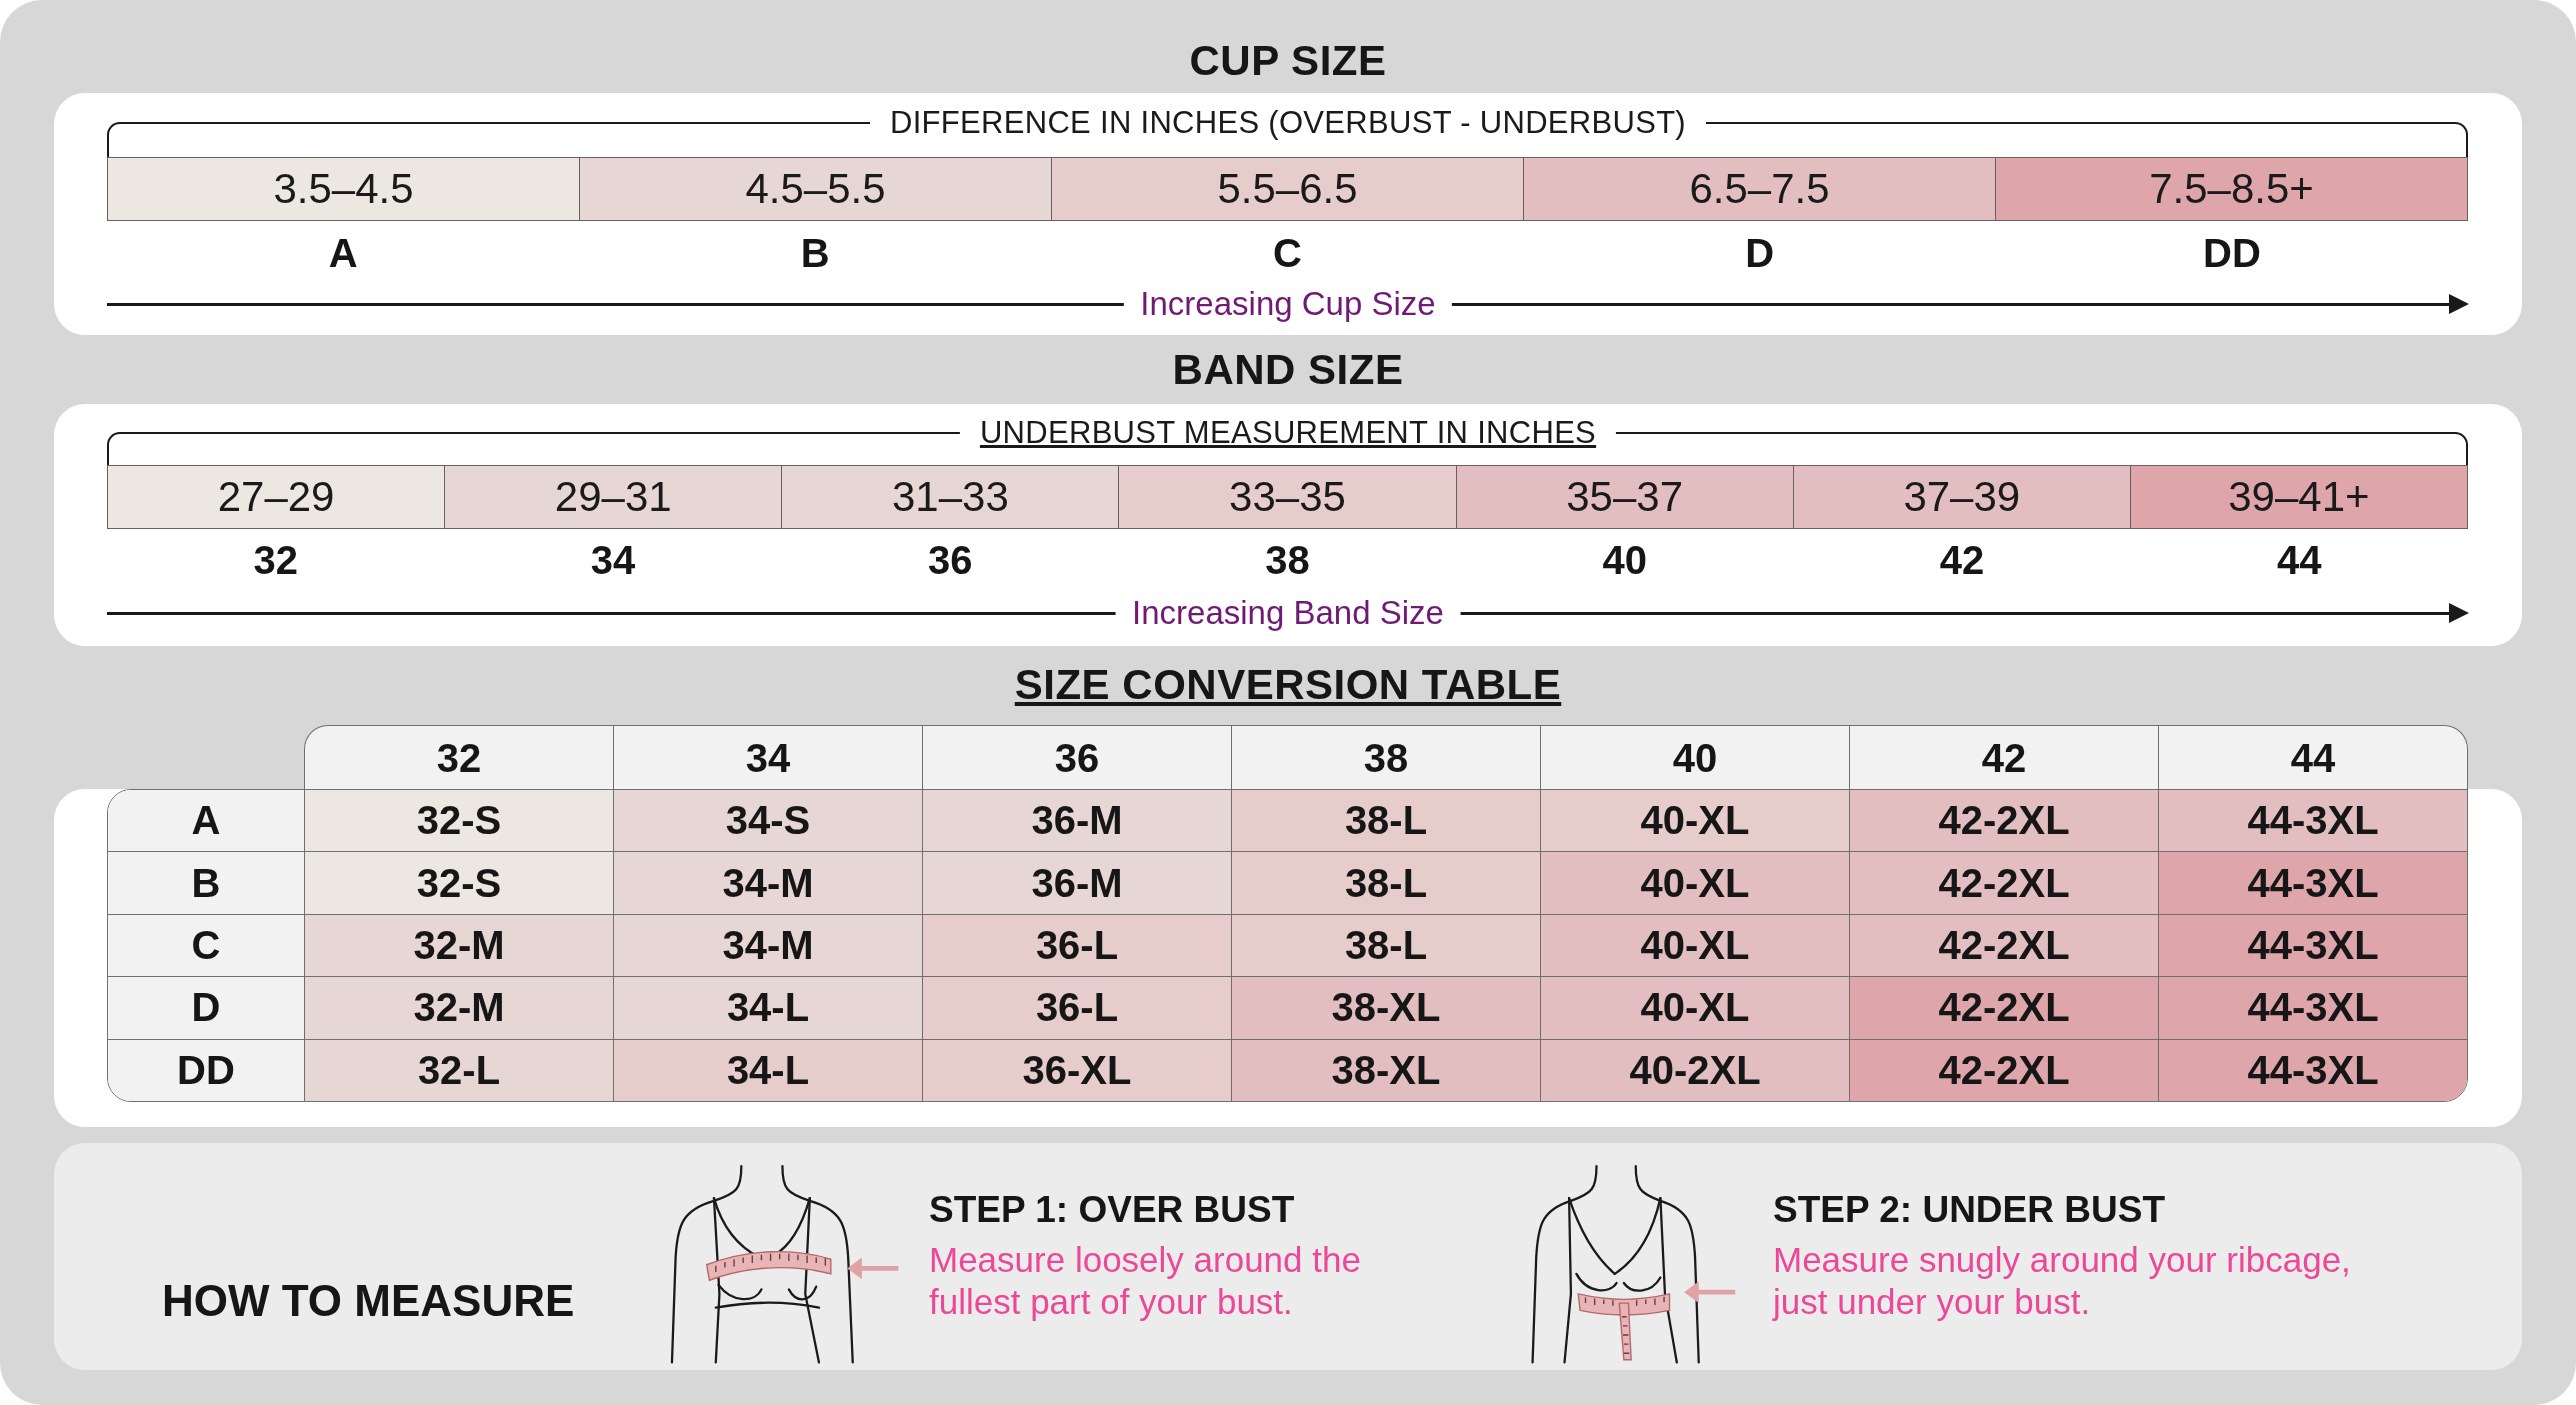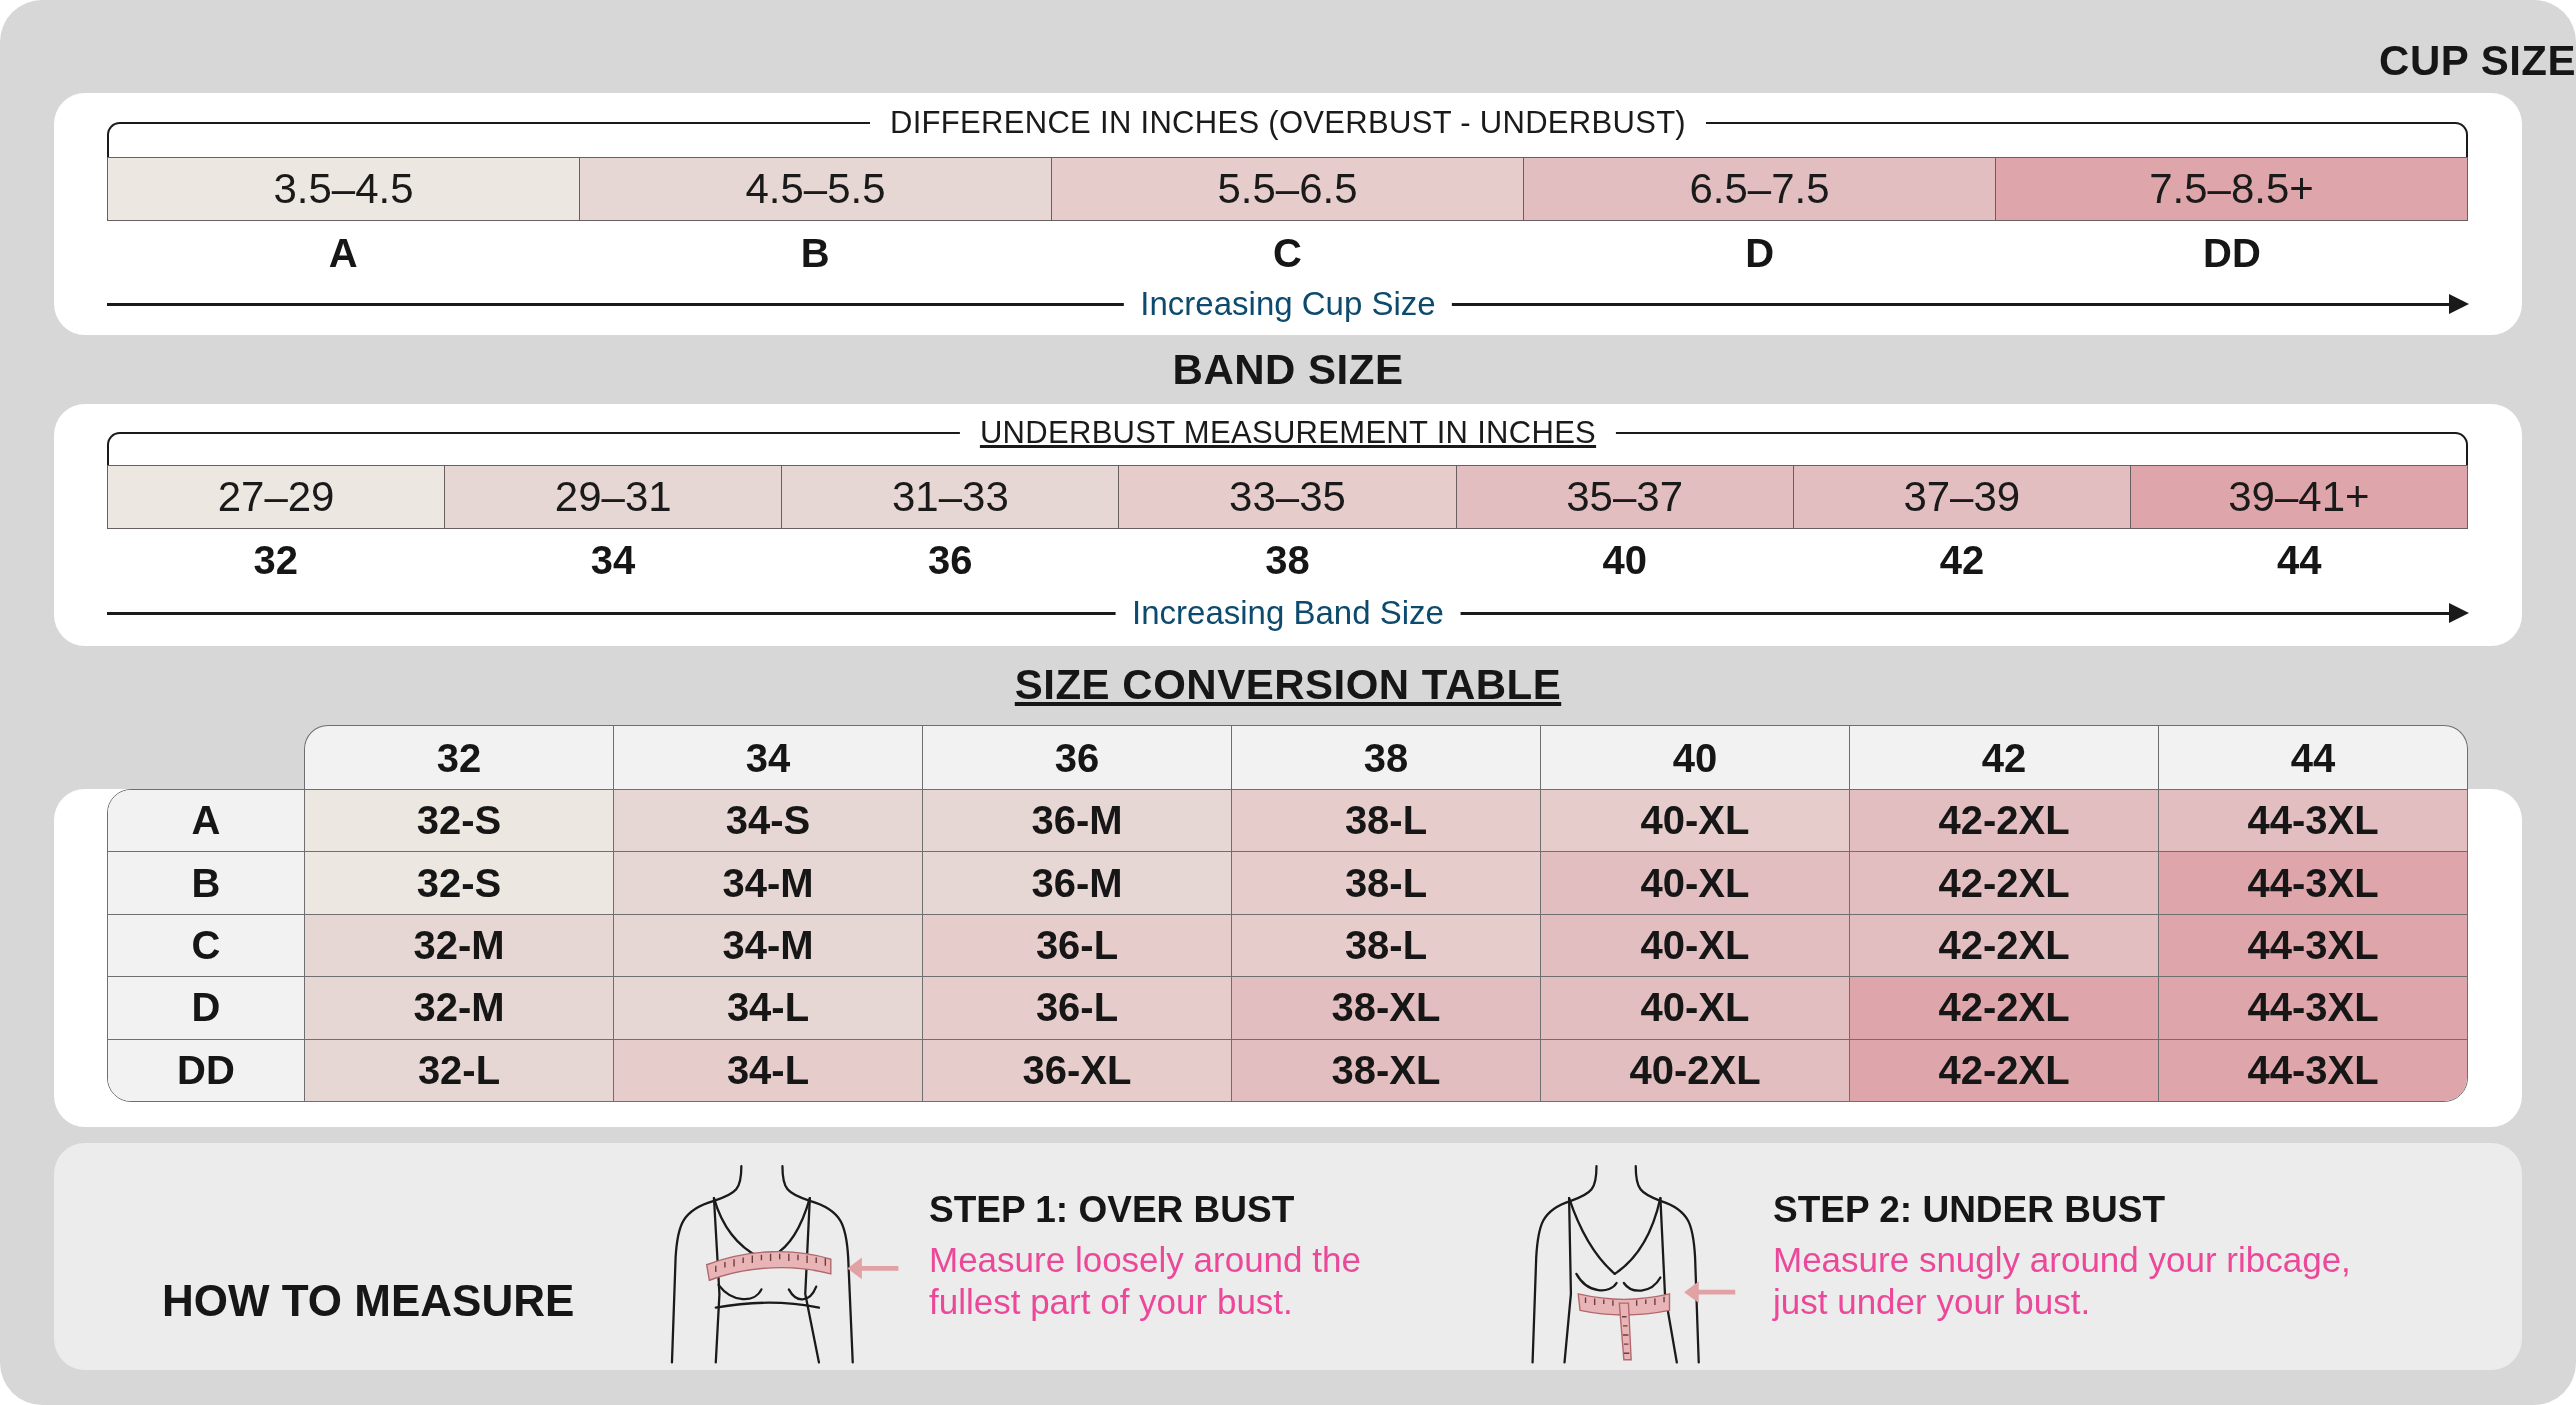--- a/index.html
+++ b/index.html
@@ -40,21 +40,21 @@
   .labels-row > div {
     flex:1; text-align:center; font-weight:700; font-size:40px; color:#161616;
   }
   .arrow-line { position:absolute; height:2.7px; background:#1a1a1a; }
   .arrow-head {
     position:absolute; width:0; height:0;
     border-top:10px solid transparent; border-bottom:10px solid transparent; border-left:20px solid #1a1a1a;
   }
   .arrow-label {
     position:absolute; transform:translate(-50%,-50%); background:#ffffff; padding:0 16.5px;
-    font-size:33px; color:#0c4a6e; white-space:nowrap;
+    font-size:33px; color:#701a75; white-space:nowrap;
   }
   
   .tbl-header {
     position:absolute; left:304px; top:725px; width:2164px; height:66px;
     background:#f2f2f2; border:1.8px solid #6f6f6f; border-bottom:none; border-radius:24px 24px 0 0;
     box-sizing:border-box; display:flex; overflow:hidden;
   }
   .tbl-header > div {
     flex:1; display:flex; align-items:center; justify-content:center;
     font-weight:700; font-size:40px; border-right:1.8px solid #6f6f6f;
@@ -83,21 +83,21 @@
   }
   .measure-title { position:absolute; font-weight:700; font-size:44px; color:#161616; white-space:nowrap;margin-top:44px; }
   .step-title { position:absolute; font-weight:700; font-size:37px; color:#161616; white-space:nowrap; }
   .step-text { position:absolute; font-size:35px; line-height:42px; color:#ec4899; white-space:nowrap; }
 </style>
 </head>
 <body>
 
 <div class="canvas"></div>
 
-<div class="section-title" style="top:37px;text-align:right;">CUP SIZE</div>
+<div class="section-title" style="top:37px;">CUP SIZE</div>
 <div class="card" style="top:93px;height:242px;"></div>
 <div class="bracket" style="left:107px;top:122px;width:2361px;height:37px;"></div>
 <div class="bracket-label" style="left:1288px;top:123px;">DIFFERENCE IN INCHES (OVERBUST - UNDERBUST)</div>
 <div class="range-row" id="cup-ranges" style="left:107px;top:157px;width:2361px;height:64px;">
     <div class="range-cell" style="background:#ece7e1">3.5–4.5</div>
     <div class="range-cell" style="background:#e7d7d4">4.5–5.5</div>
     <div class="range-cell" style="background:#e6cdcc">5.5–6.5</div>
     <div class="range-cell" style="background:#e2bec0">6.5–7.5</div>
     <div class="range-cell" style="background:#dea6aa">7.5–8.5+</div>
   </div>

